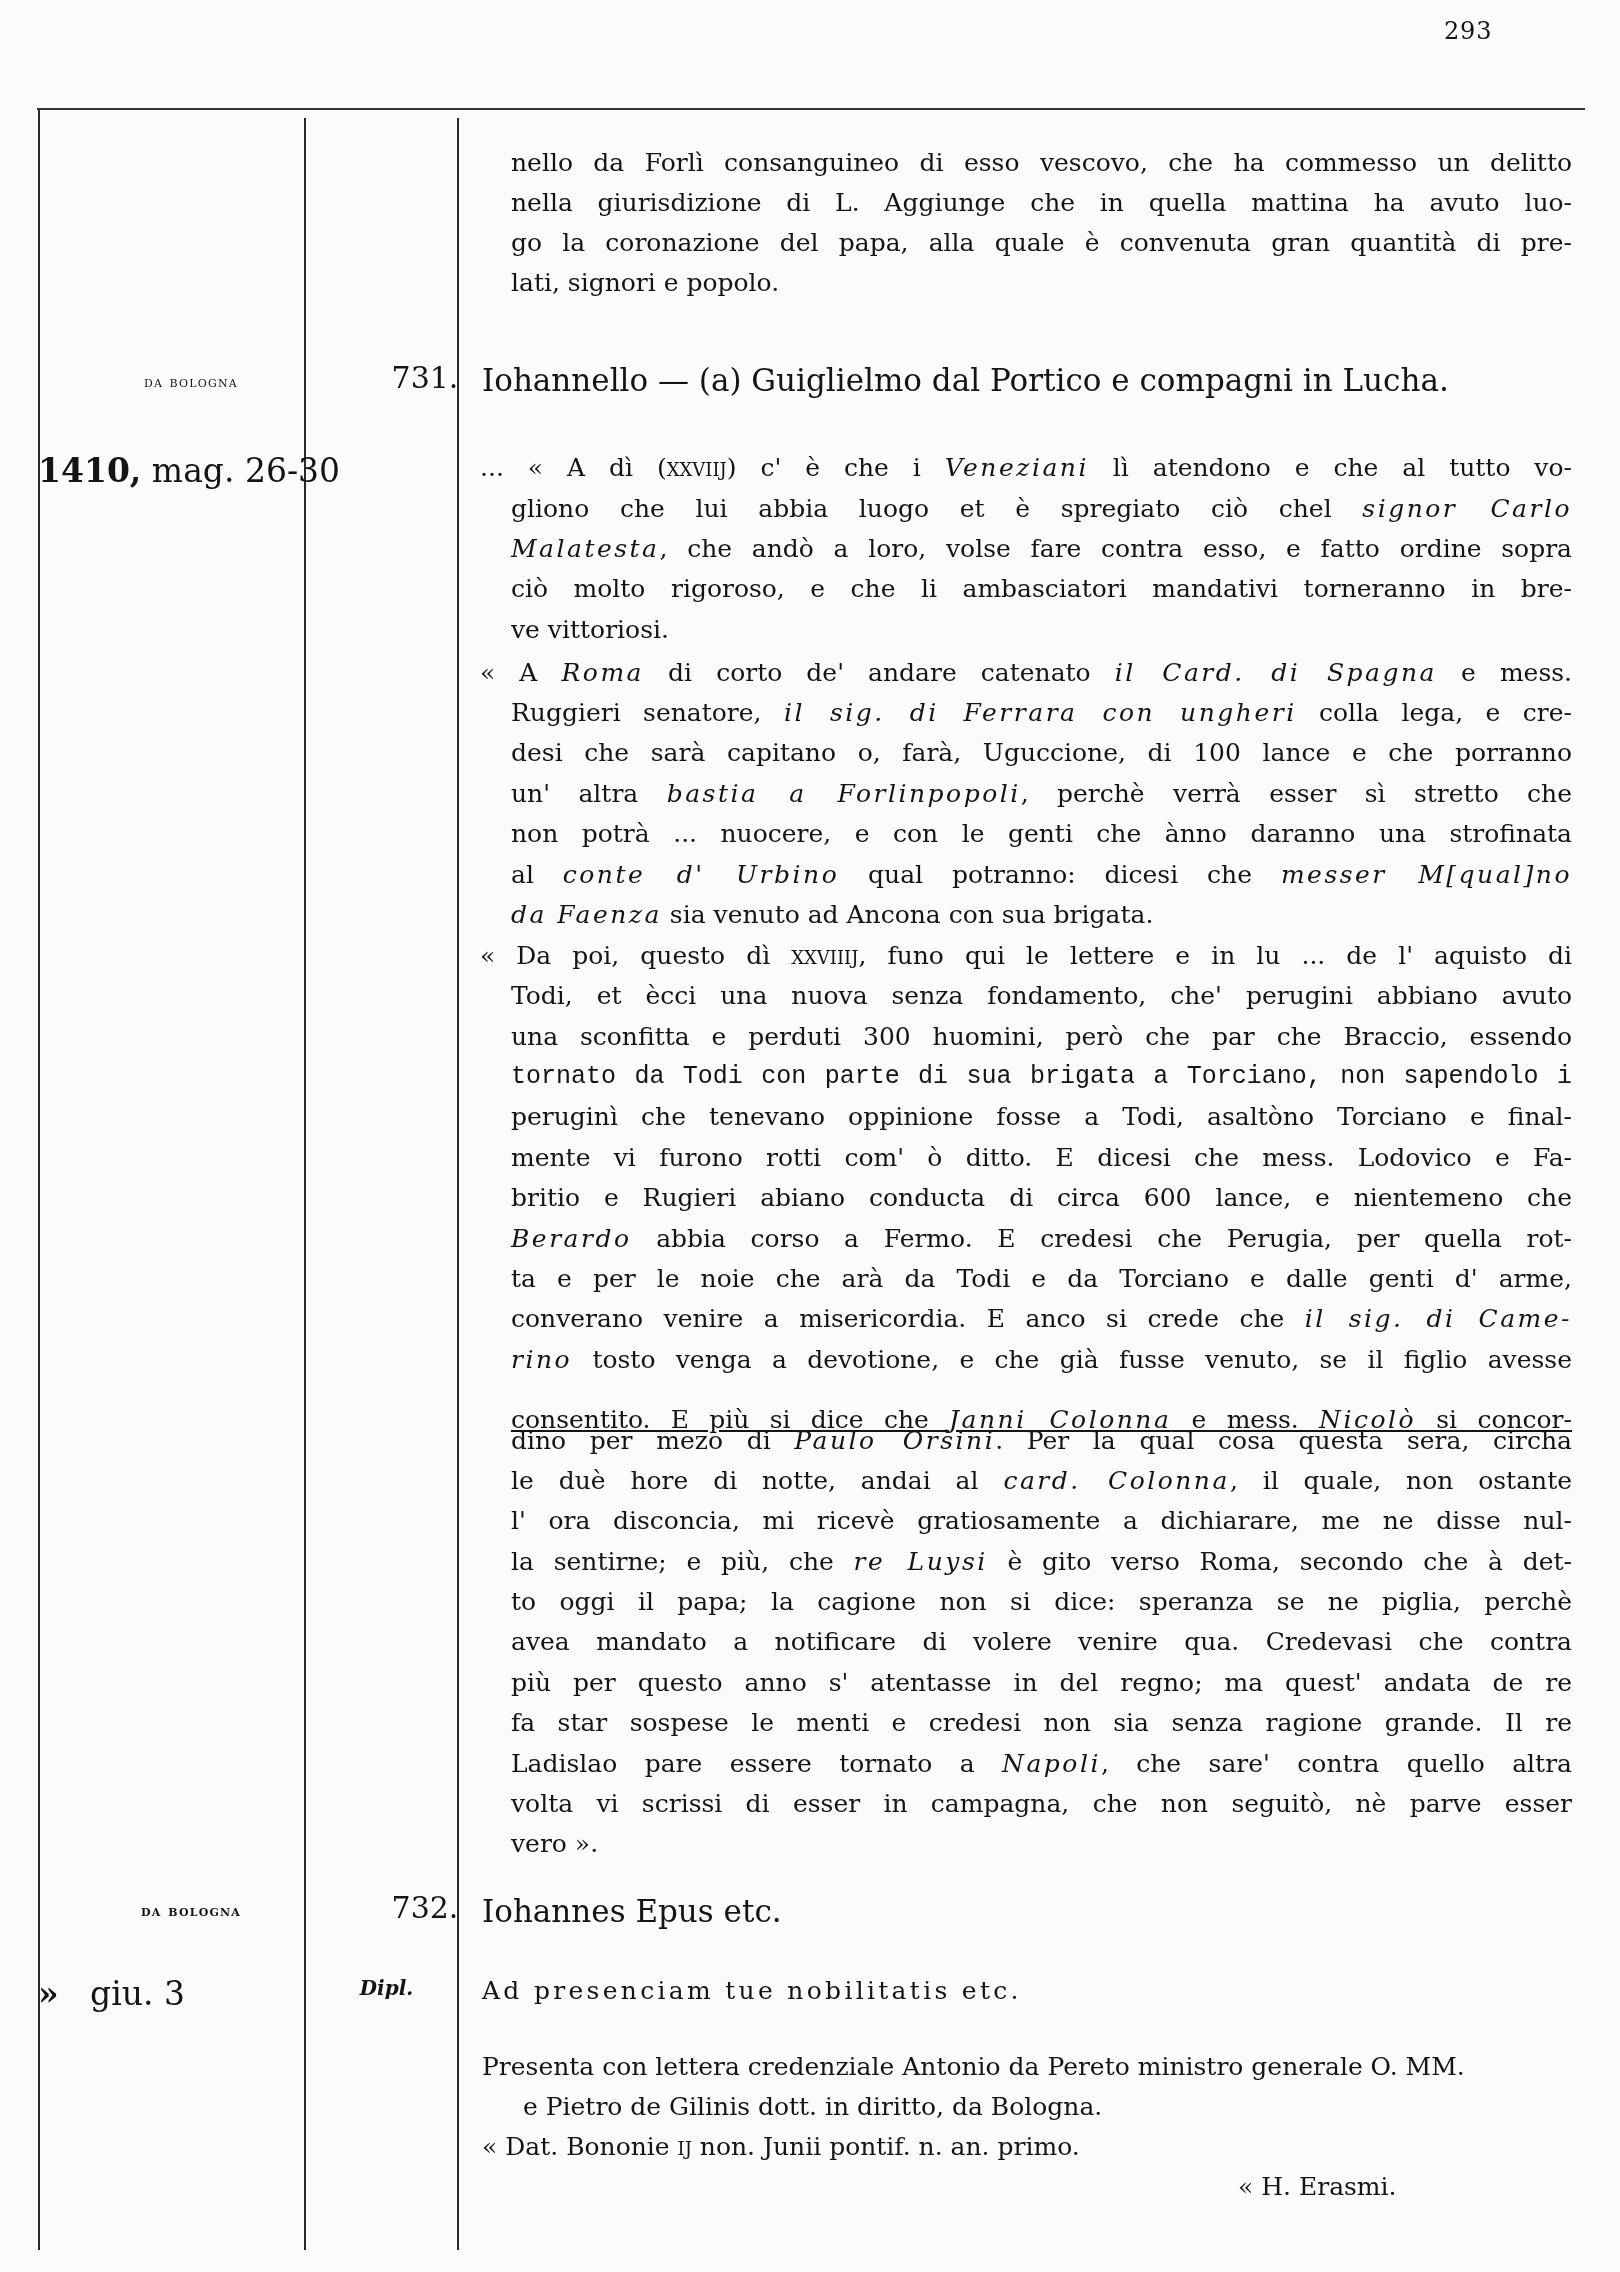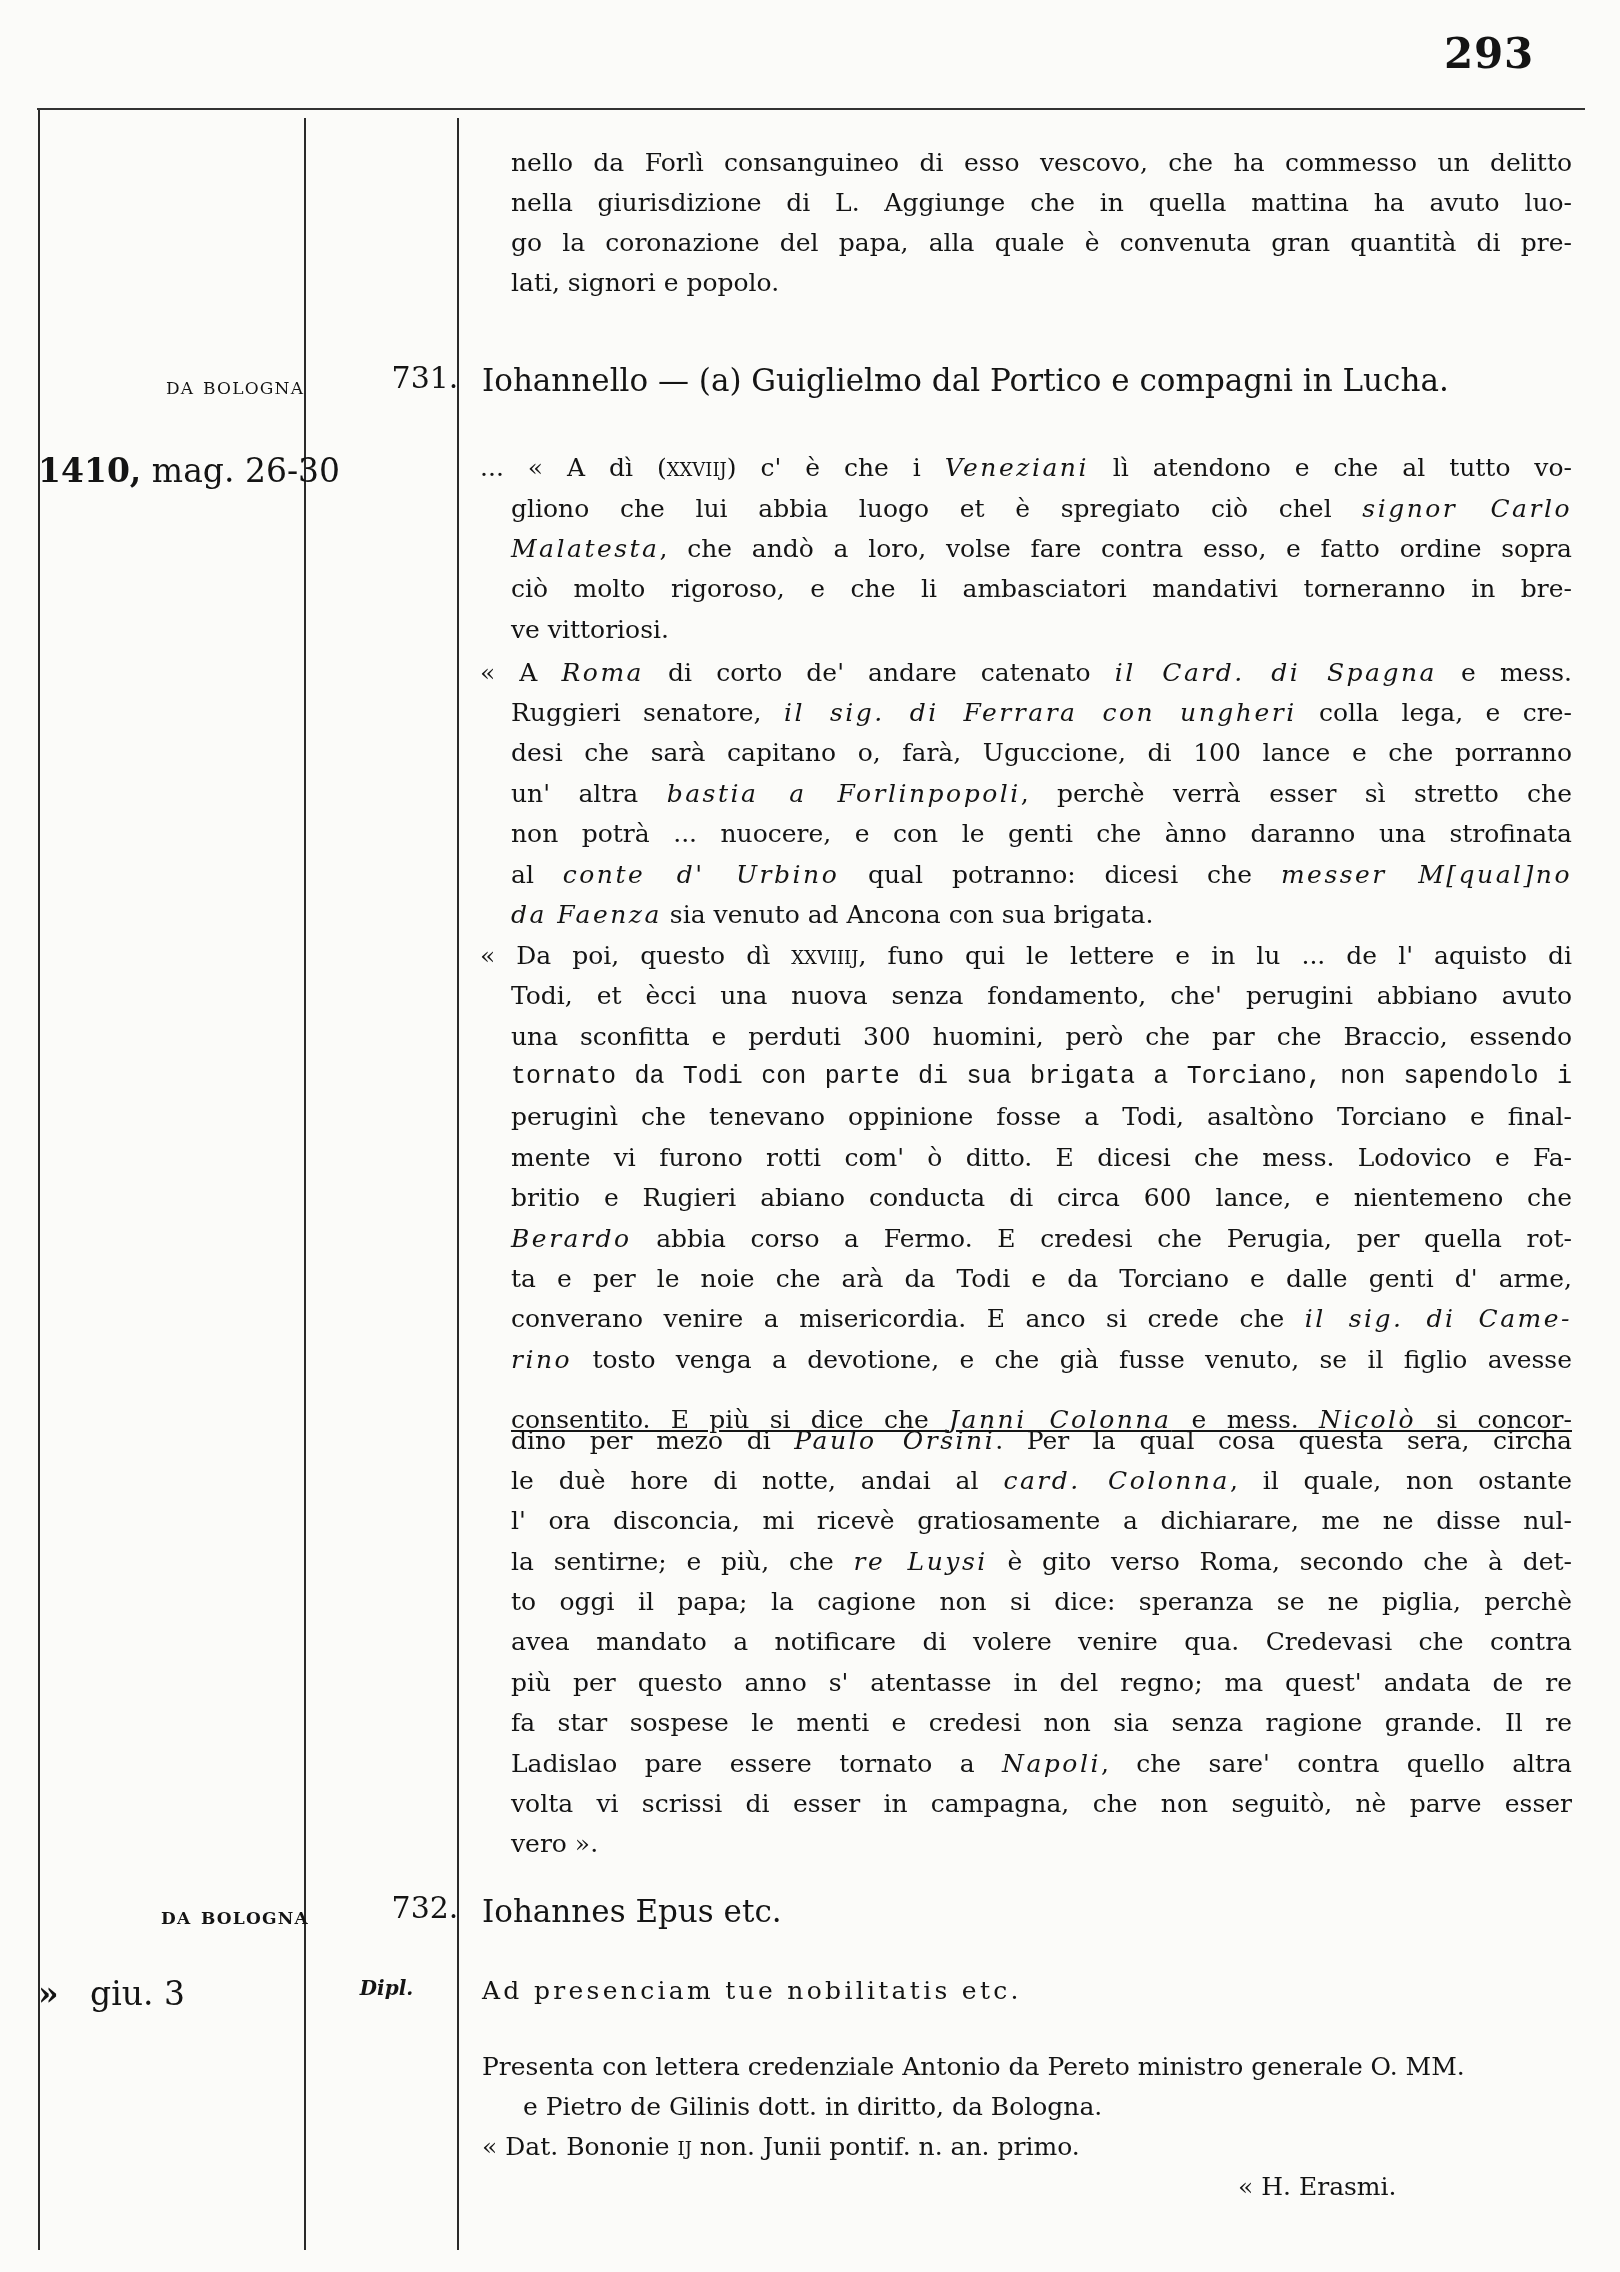--- a/index.html
+++ b/index.html
@@ -3,33 +3,33 @@
 <meta charset="utf-8">
 <style>
   html, body { margin: 0; padding: 0; }
   body {
     width: 1620px; height: 2273px; position: relative; overflow: hidden;
     background: #fbfbf9;
     font-family: "DejaVu Serif", "Liberation Serif", serif;
     color: #141414;
   }
   .page-number {
-    position: absolute; left: 1444px; top: 29px;
-    font-size: 42px; font-weight: bold; letter-spacing: 0.8px;
+    position: absolute; left: 1444px; top: 17px;
+    font-size: 24px; font-weight: normal; letter-spacing: 0.8px;
   }
   .top-rule { position: absolute; left: 37px; top: 108px; width: 1548px; height: 1.7px; background: #333; }
   .vline { position: absolute; width: 1.7px; background: #2a2a2a; }
   .vl-left { left: 38px; top: 110px; height: 2140px; }
   .vl-mid { left: 304px; top: 118px; height: 2132px; }
   .vl-right { left: 457px; top: 118px; height: 2132px; }
 
   .place, .date, .num, .dipl, .heading, .tline, .pline {
     position: absolute; white-space: nowrap;
   }
-  .place { font-size: 24px; letter-spacing: 1.2px; font-variant: small-caps; text-transform: lowercase; width: 306px; text-align: center; left: 38px; margin-left: 44px; }
+  .place { font-size: 16px; letter-spacing: 1.2px; font-variant: small-caps; text-transform: lowercase; width: 306px; text-align: center; left: 38px; }
   .place.bold { font-weight: bold; }
   .date { font-size: 33px; width: 302px; text-align: left; left: 38px; }
   .date b { font-weight: bold; }
   .num { font-size: 30px; width: 152px; text-align: center; left: 304px; margin-left: 45px; }
   .dipl { font-size: 20px; font-style: italic; font-weight: bold; width: 165px; text-align: center; left: 304px; }
   .heading { font-size: 31px; left: 482px; }
 
   .tline {
     left: 511px; width: 1061px; font-size: 25px; line-height: 33px;
     text-align: justify; text-align-last: justify;

